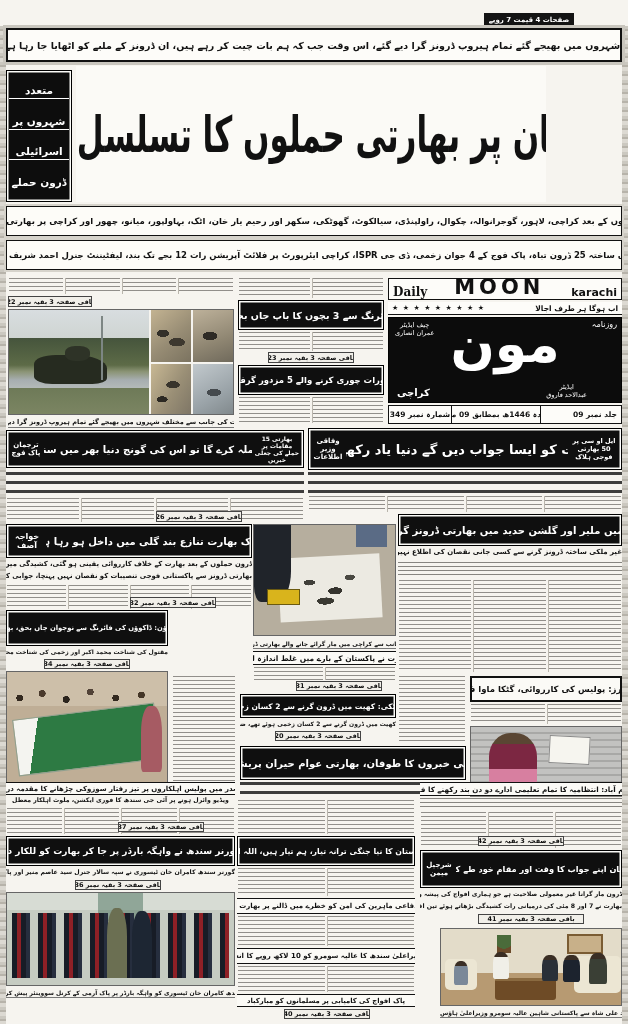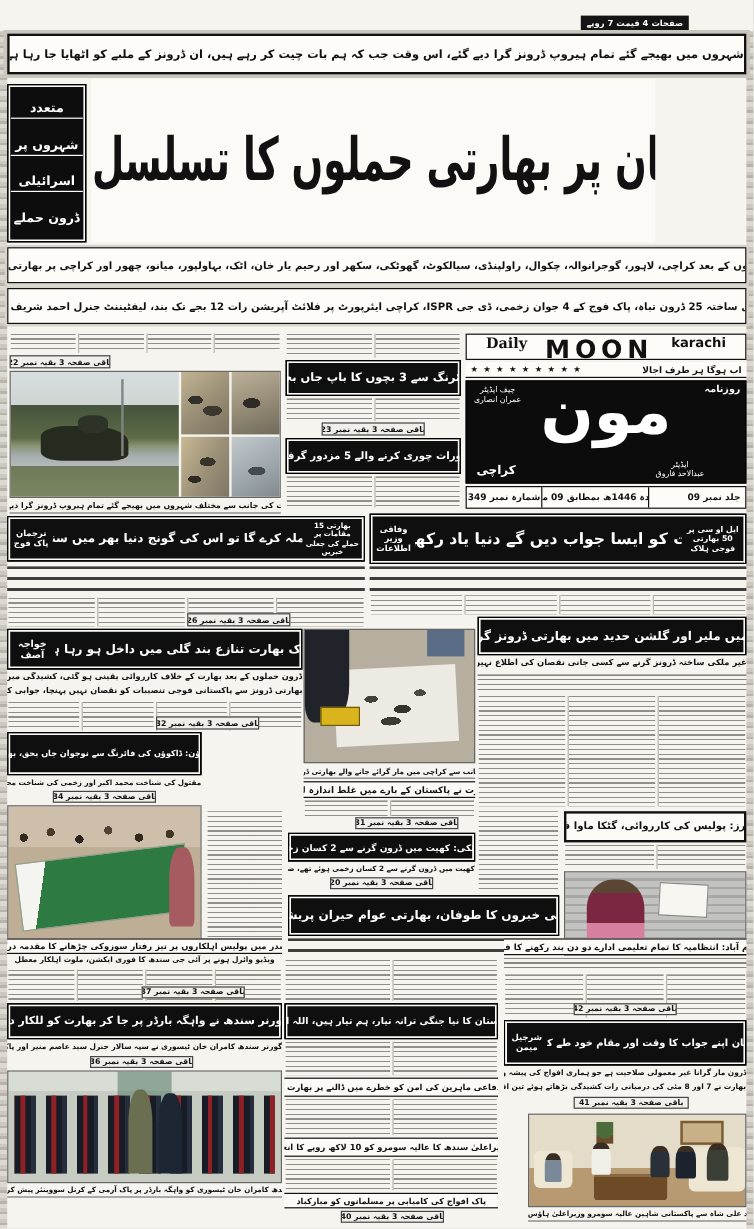--- a/index.html
+++ b/index.html
@@ -22,21 +22,21 @@
   .whead{border-top:1.5px solid #111;border-bottom:1.5px solid #111;background:#fbfaf6;display:flex;align-items:center;justify-content:center;font-weight:bold;white-space:nowrap;overflow:hidden;}
   .sim{background-image:repeating-linear-gradient(to bottom,rgba(45,42,38,.55) 0 1px,transparent 1px 4px);}
   .sim2{background-image:repeating-linear-gradient(to bottom,rgba(15,15,15,.8) 0 2.5px,transparent 2.5px 9px);}
   .cols{display:flex;}
   .cols>div{flex:1;margin:0 1px;background-image:repeating-linear-gradient(to bottom,rgba(45,42,38,.5) 0 1px,transparent 1px 4px);border-left:1px solid #b9b5ac;}
   .cols>div:last-child{border-left:none;}
   .cont{background:#f1efe9;border:1px solid #444;color:#111;font-weight:bold;font-size:6.5px;display:flex;align-items:center;justify-content:center;white-space:nowrap;overflow:hidden;}
   .cap{font-weight:bold;display:flex;align-items:center;justify-content:center;white-space:nowrap;overflow:hidden;border-bottom:1px solid #777;}
   .ph{overflow:hidden;border:1px solid #666;}
   .ph .o{position:absolute;}
-  .mast-row{background:#fdfcf9;border:1.5px solid #111;display:flex;align-items:flex-start;justify-content:space-between;padding:0 16px;direction:ltr;}
+  .mast-row{background:#fdfcf9;border:1.5px solid #111;display:flex;align-items:flex-end;justify-content:space-between;padding:0 4px;direction:ltr;}
   .mast-black{background:#0c0c0c;color:#fff;border:1.5px solid #000;}
   .stars{border-bottom:1.5px solid #111;display:flex;align-items:center;justify-content:space-between;padding:0 4px;background:#fdfcf9;font-weight:bold;}
   .datebar{display:flex;border:1.5px solid #111;background:#fdfcf9;font-weight:bold;}
   .datebar>div{display:flex;align-items:center;justify-content:center;white-space:nowrap;overflow:hidden;}
   .datebar .cell-r{width:52px;border-left:1.5px solid #111;padding-left:28px;}
   .datebar .cell-c{flex:1;}
   .datebar .cell-l{width:62px;border-right:1.5px solid #111;}
 </style>
 </head>
 <body>
@@ -107,21 +107,21 @@
   <div class="abs mast-row" style="left:388px;top:278px;width:234px;height:22px;">
     <span style="font-size:12px;font-weight:bold;font-family:'DejaVu Serif',serif;">Daily</span>
     <span style="font-size:21px;font-weight:900;letter-spacing:4px;">MOON</span>
     <span style="font-size:11px;font-weight:bold;">karachi</span>
   </div>
   <div class="abs stars" style="left:388px;top:302px;width:234px;height:13px;">
     <span style="font-size:7.5px;">اب ہوگا ہر طرف اجالا</span>
     <span style="font-size:7px;letter-spacing:1px;">★ ★ ★ ★ ★ ★ ★ ★ ★</span>
   </div>
   <div class="abs mast-black" style="left:388px;top:317px;width:234px;height:86px;">
-    <div class="abs" style="right:4px;top:2px;font-size:8px;font-weight:bold;">روزنامہ</div>
+    <div class="abs" style="right:4px;top:2px;font-size:8px;font-weight:normal;">روزنامہ</div>
     <div class="abs" style="left:6px;top:3px;font-size:6.5px;white-space:pre-line;text-align:center;">چیف ایڈیٹر
 عمران انصاری</div>
     <div class="abs" style="left:0;top:0;width:100%;height:100%;display:flex;justify-content:center;">
       <span style="font-size:52px;font-weight:bold;line-height:1;">مون</span>
     </div>
     <div class="abs" style="left:8px;bottom:4px;font-size:10px;font-weight:bold;">کراچی</div>
     <div class="abs" style="right:34px;bottom:3px;font-size:6.5px;white-space:pre-line;text-align:center;margin-left:16px;">ایڈیٹر
 عبدالاحد فاروق</div>
   </div>
   <div class="abs datebar" style="left:388px;top:405px;width:234px;height:19px;font-size:7.5px;">
@@ -288,21 +288,21 @@
       <div></div>
       <div></div>
     </div>
   <div class="abs cont" style="left:478px;top:836px;width:86px;height:10px;">باقی صفحہ 3 بقیہ نمبر 42</div>
   <div class="abs band" style="left:420px;top:850px;width:202px;height:38px;">
     <div class="bmain" style="font-size:8.2px;">پاکستان اپنے جواب کا وقت اور مقام خود طے کرے گا</div>
     <div class="btag l" style="width:30px;font-size:7px;">شرجیل میمن</div>
   </div>
   <div class="abs" style="left:420px;top:890px;width:202px;height:11px;font-size:6.2px;font-weight:bold;white-space:nowrap;overflow:hidden;">ڈرون مار گرانا غیر معمولی صلاحیت ہے جو ہماری افواج کی پیشہ ورانہ مہارت کا ثبوت ہے، وزیر اطلاعات سندھ</div>
   <div class="abs" style="left:420px;top:902px;width:202px;height:11px;font-size:6.2px;font-weight:bold;white-space:nowrap;overflow:hidden;">بھارت نے 7 اور 8 مئی کی درمیانی رات کشیدگی بڑھاتے ہوئے تین اقسام کے بلا پائلٹ طیارے استعمال کیے، پریس کانفرنس</div>
-  <div class="abs cont" style="left:478px;top:914px;width:96px;height:10px;text-align:center;">باقی صفحہ 3 بقیہ نمبر 41</div>
+  <div class="abs cont" style="left:478px;top:914px;width:106px;height:10px;text-align:center;">باقی صفحہ 3 بقیہ نمبر 41</div>
   <div class="abs ph" style="left:440px;top:928px;width:182px;height:78px;background:linear-gradient(to bottom,#e3dcc9 0 58%,#b79a72 58% 100%);">
     <div class="o" style="left:70%;top:6%;width:18%;height:22%;background:#c8b089;border:2px solid #7a5c33;"></div>
     <div class="o" style="left:31%;top:8%;width:8%;height:24%;background:radial-gradient(circle at 50% 28%,#4a6b3a 58%,transparent 60%),linear-gradient(to bottom,transparent 60%,#6b4a2a 60%);"></div>
     <div class="o" style="left:2%;top:40%;width:18%;height:40%;background:#ece6d3;border-radius:5px;"></div>
     <div class="o" style="right:0;top:36%;width:26%;height:48%;background:#ece6d3;border-radius:5px;"></div>
     <div class="o" style="left:30%;top:64%;width:34%;height:26%;background:#6e4b26;border-top:3px solid #8a6a40;border-radius:3px;"></div>
     <div class="o" style="left:7%;top:42%;width:8%;height:32%;background:linear-gradient(to bottom,#3a2e24 0 22%,#7a8898 22%);border-radius:40% 40% 10% 10%;"></div>
     <div class="o" style="left:29%;top:30%;width:9%;height:36%;background:linear-gradient(to bottom,#3a2e24 0 20%,#f0efe8 20%);border-radius:40% 40% 10% 10%;"></div>
     <div class="o" style="left:56%;top:34%;width:9%;height:34%;background:linear-gradient(to bottom,#3a2e24 0 20%,#2a3038 20%);border-radius:40% 40% 10% 10%;"></div>
     <div class="o" style="left:68%;top:34%;width:9%;height:36%;background:linear-gradient(to bottom,#3a2e24 0 20%,#1c232e 20%);border-radius:40% 40% 10% 10%;"></div>

